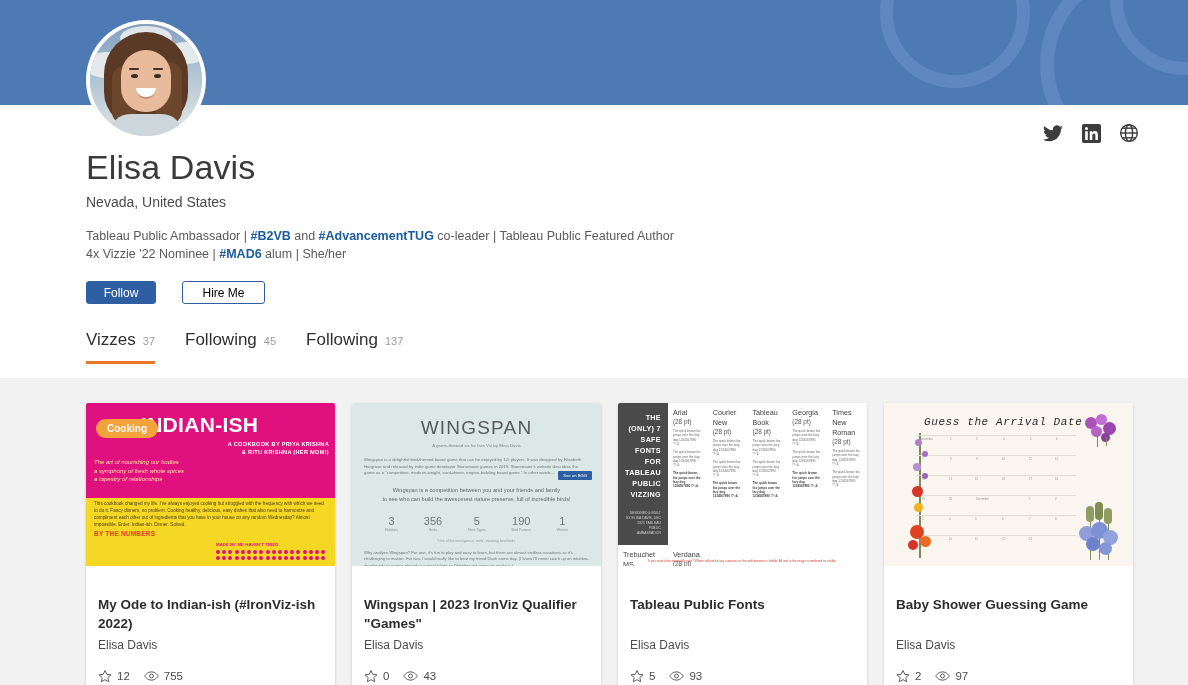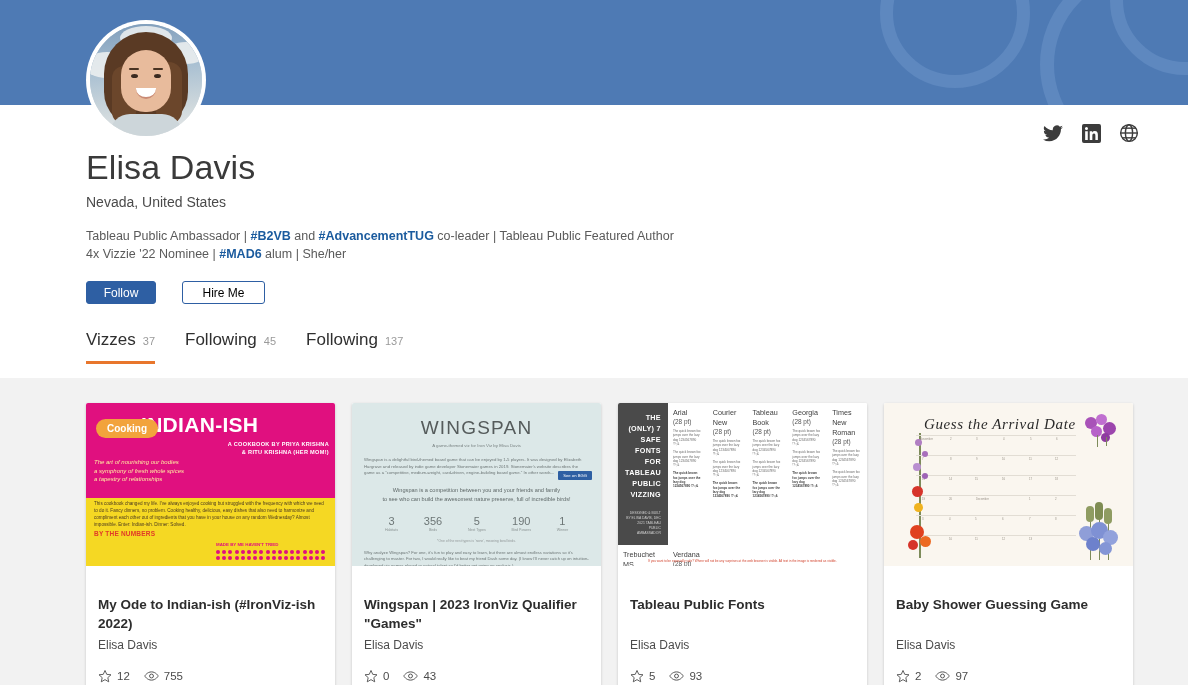--- a/index.html
+++ b/index.html
@@ -282,23 +282,23 @@
   .t3-pt { font-size:6.4px; color:#555; }
   .t3-lines { margin-top:4px; }
   .t3-line { font-size:3.1px; color:#6b6b6b; line-height:4.4px; margin-bottom:3.5px; }
   .t3-line.b { font-weight:bold; color:#3d3d3d; }
   .t3-foot { position:absolute; left:0; bottom:3px; width:100%; text-align:center; font-size:3.1px; color:#d2452f; }
 
   
   .t4 { position:absolute; inset:0; background:#faf6ef; }
   .t4-title {
     position:absolute; left:40px; top:13px;
-    font-family:Liberation Serif, serif;
+    font-family:Liberation Mono, monospace;
     font-style:italic;
-    font-size:15px; color:#2b2b2b;
+    font-size:11px; color:#2b2b2b;
     letter-spacing:.6px;
   }
   .t4-cal { position:absolute; left:32px; top:32px; width:160px; height:120px; }
   .t4-row { position:absolute; left:0; width:160px; height:1px; background:#e2ddd4; }
   .t4-cellnum { position:absolute; font-size:2.8px; color:#9a9389; }
   .t4-vine { position:absolute; left:35px; top:30px; width:1.6px; height:125px; background:#7d8b5a; }
   .t4-flower { position:absolute; border-radius:50%; }
   .t4-bouquet-tr { position:absolute; right:12px; top:10px; width:40px; height:34px; }
   .t4-bouquet-br { position:absolute; right:10px; bottom:4px; width:46px; height:58px; }
   .t4-stem { position:absolute; background:#7d8b5a; width:1.4px; }

